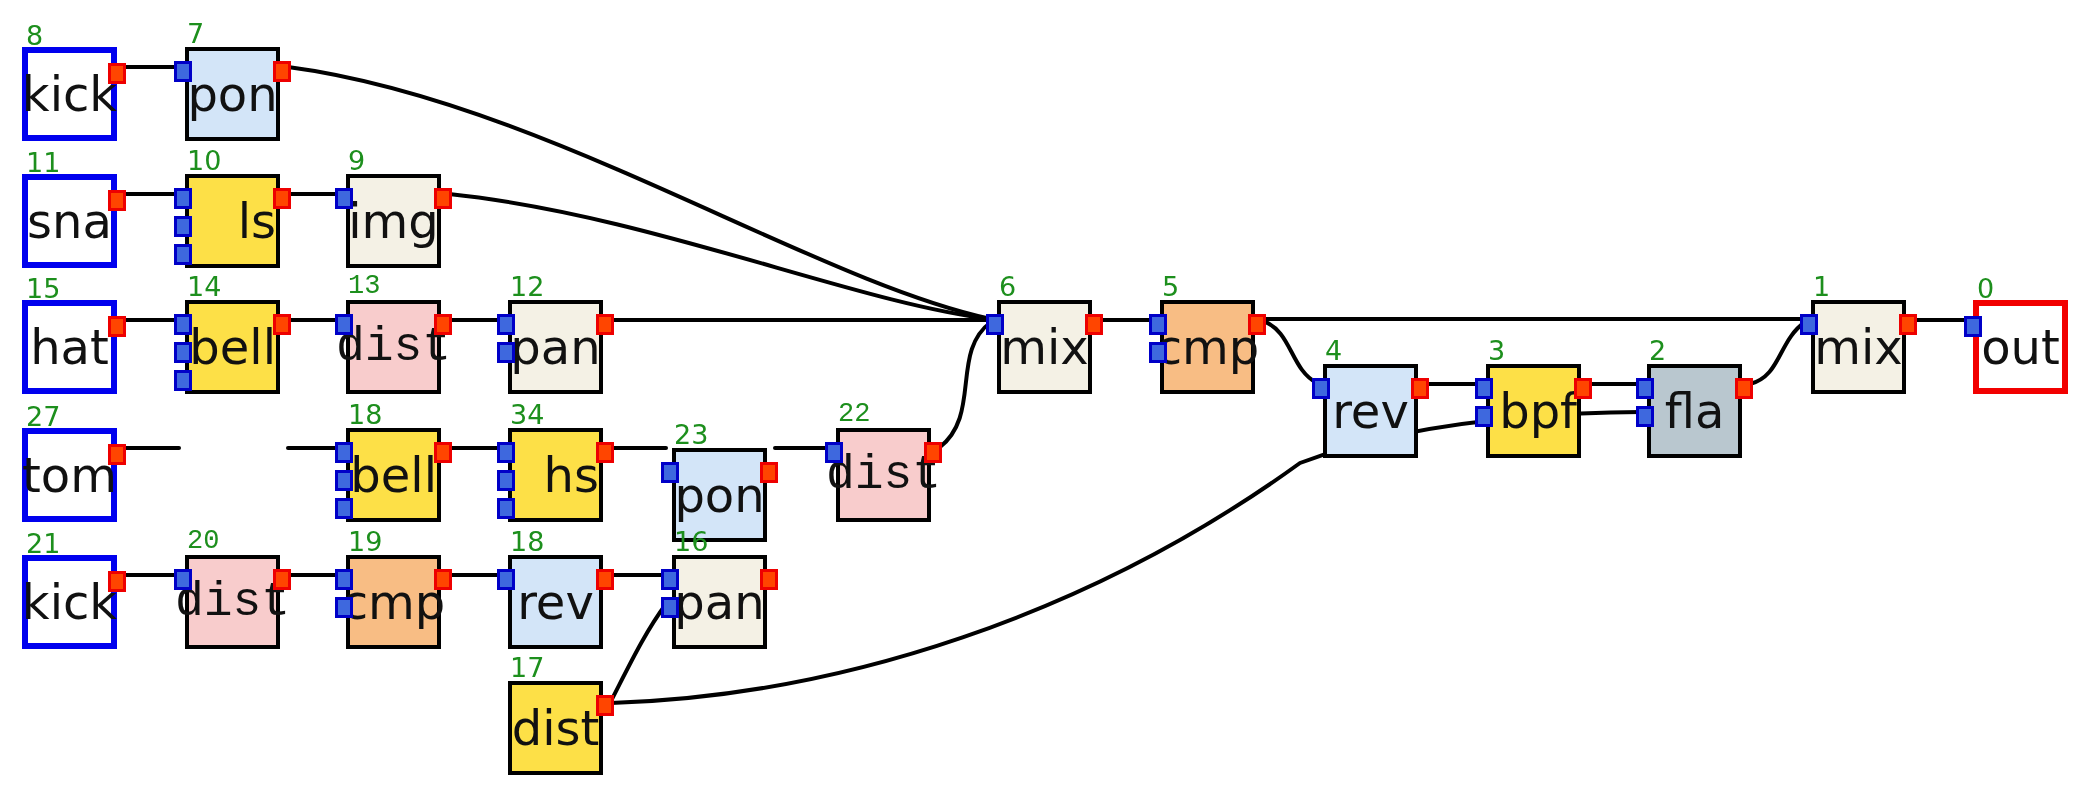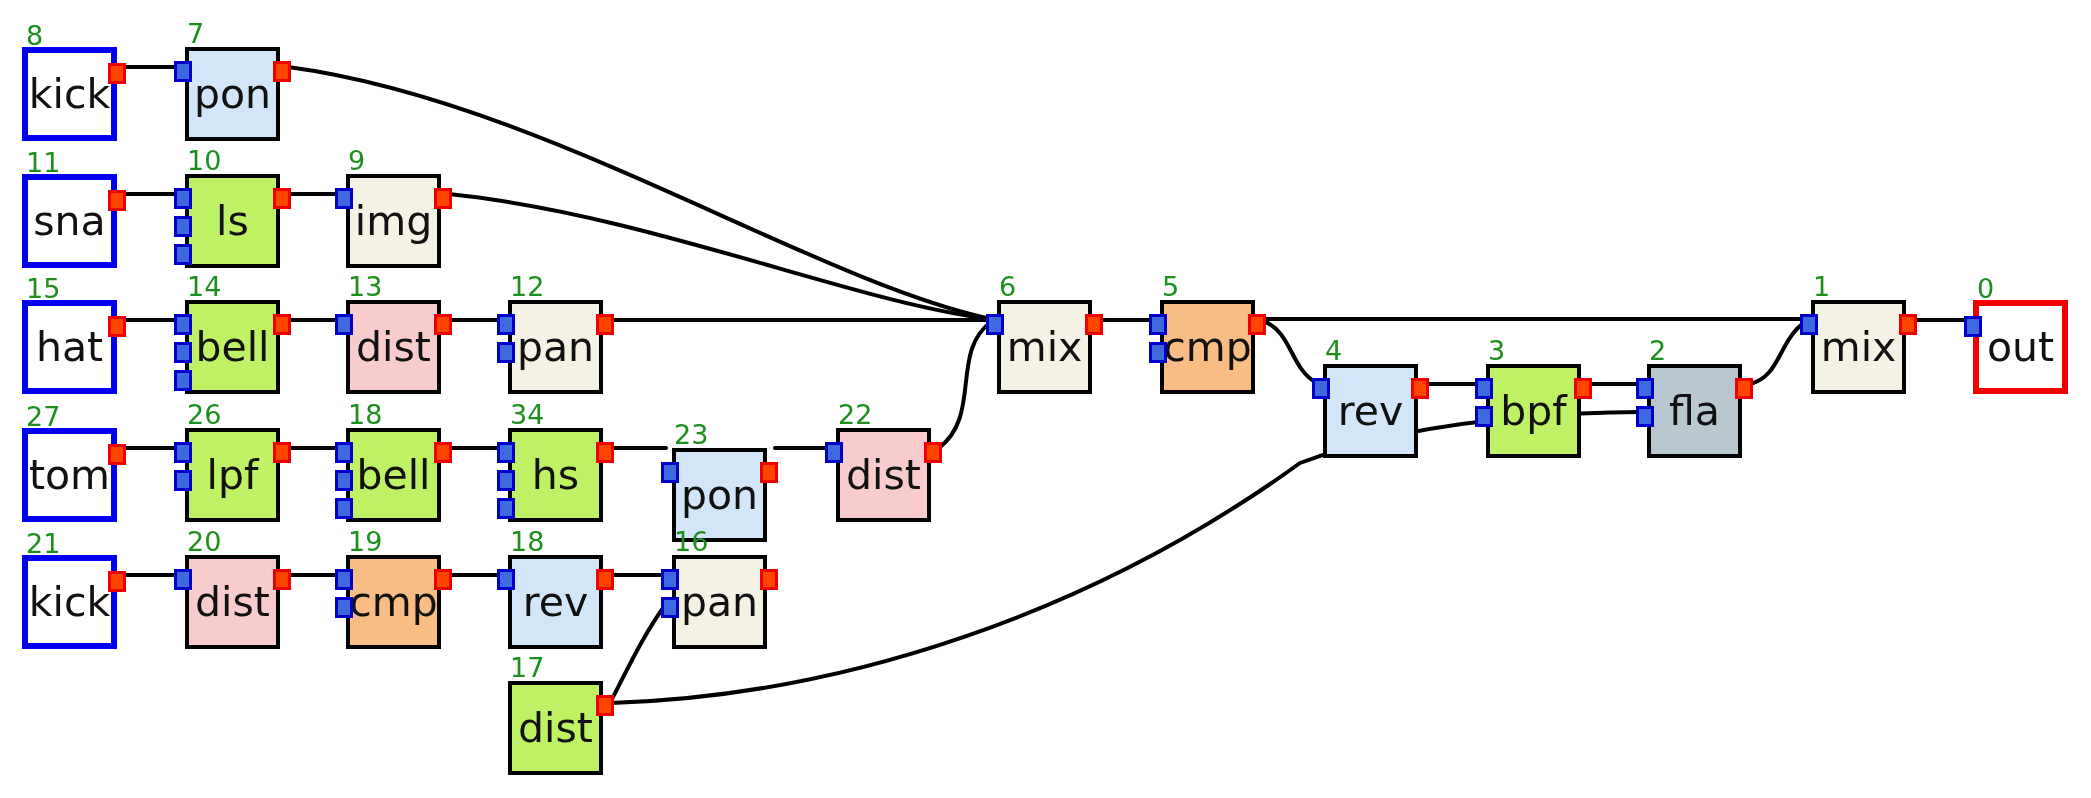--- a/index.html
+++ b/index.html
@@ -3,31 +3,31 @@
 <meta charset="utf-8">
 <style>
   html,body{margin:0;padding:0;background:#ffffff;}
   .canvas{position:relative;width:2091px;height:798px;background:#ffffff;
           font-family:"DejaVu Sans",sans-serif;overflow:hidden;}
   svg.edges{position:absolute;left:0;top:0;}
   svg.edges path{stroke:#000000;stroke-width:4;fill:none;stroke-linecap:round;}
   .node{position:absolute;width:95px;height:94px;box-sizing:border-box;
         background:#ffffff;border:4px solid #000000;
         display:flex;align-items:center;justify-content:center;}
-  .node .label{font-size:41px;line-height:1;color:#111111;white-space:nowrap;}
+  .node .label{font-size:48px;line-height:1;color:#111111;white-space:nowrap;}
   .node .num{position:absolute;left:-2px;top:-33px;font-size:27px;color:#1d8f1d;}
   .src{border:6px solid #0000ee;}
   .sink{border:6px solid #f20000;}
   .f-blue{background:#d3e5f8;}
-  .f-gray{background:#bef264;}
+  .f-gray{background:#fde047;justify-content:flex-end;}
   .f-beige{background:#f4f1e5;}
-  .f-pink{background:#f8cccc;}
+  .f-pink{background:#f8cccc;font-family:Liberation Mono, monospace;}
   .f-orange{background:#f8bd84;}
   .f-slate{background:#b9c7cf;}
-  .f-yellow{background:#bef264;}
+  .f-yellow{background:#fde047;}
   .port{position:absolute;width:12px;height:15px;box-sizing:content-box;}
   .port.in{left:-15px;background:#3e68de;border:3px solid #0000c8;}
   .port.out{right:-15px;background:#ff4500;border:3px solid #ee0000;}
   .t1{top:10px}.t2{top:38px}.t3{top:66px}
 </style>
 </head>
 <body>
 
 <div class="canvas">
 
@@ -163,27 +163,20 @@
     <span class="num">0</span>
     <span class="label">out</span>
     <span class="port in t1"></span>
   </div>
 
   <div class="node src" style="left:22px;top:428px">
     <span class="num">27</span>
     <span class="label">tom</span>
     <span class="port out t1"></span>
   </div>
-  <div class="node f-gray" style="left:185px;top:428px">
-    <span class="num">26</span>
-    <span class="label">lpf</span>
-    <span class="port in t1"></span>
-    <span class="port in t2"></span>
-    <span class="port out t1"></span>
-  </div>
   <div class="node f-gray" style="left:346px;top:428px">
     <span class="num">18</span>
     <span class="label">bell</span>
     <span class="port in t1"></span>
     <span class="port in t2"></span>
     <span class="port in t3"></span>
     <span class="port out t1"></span>
   </div>
   <div class="node f-gray" style="left:508px;top:428px">
     <span class="num">34</span>

